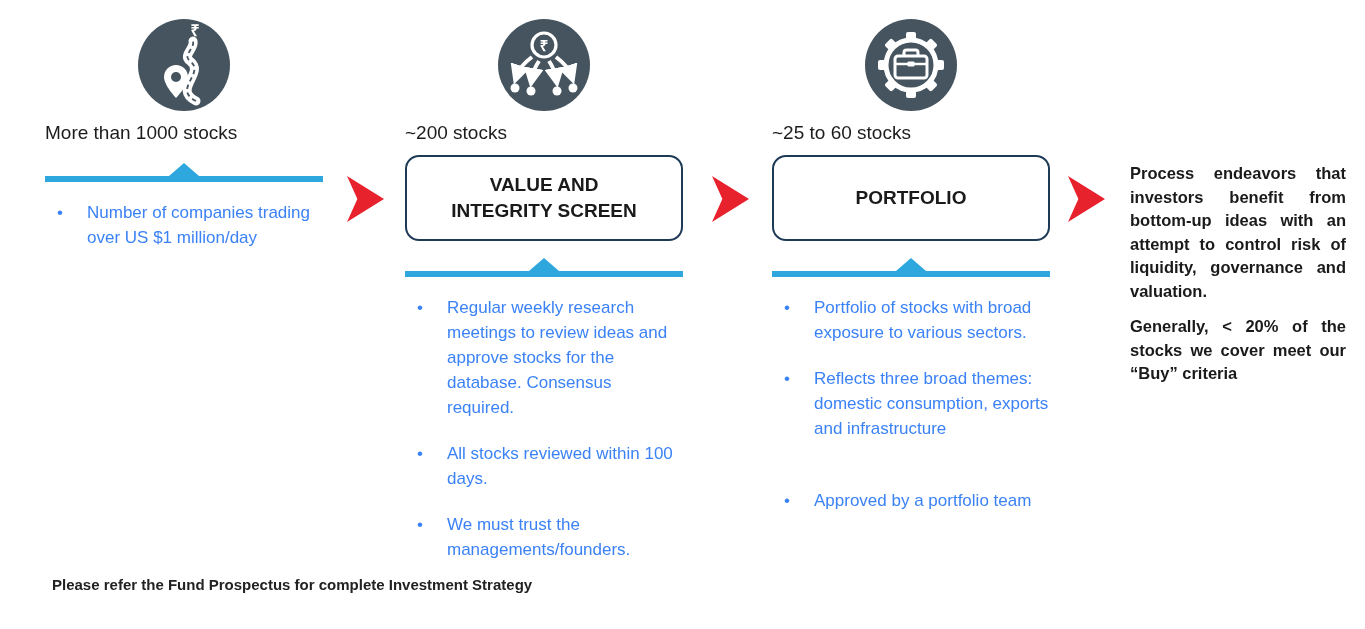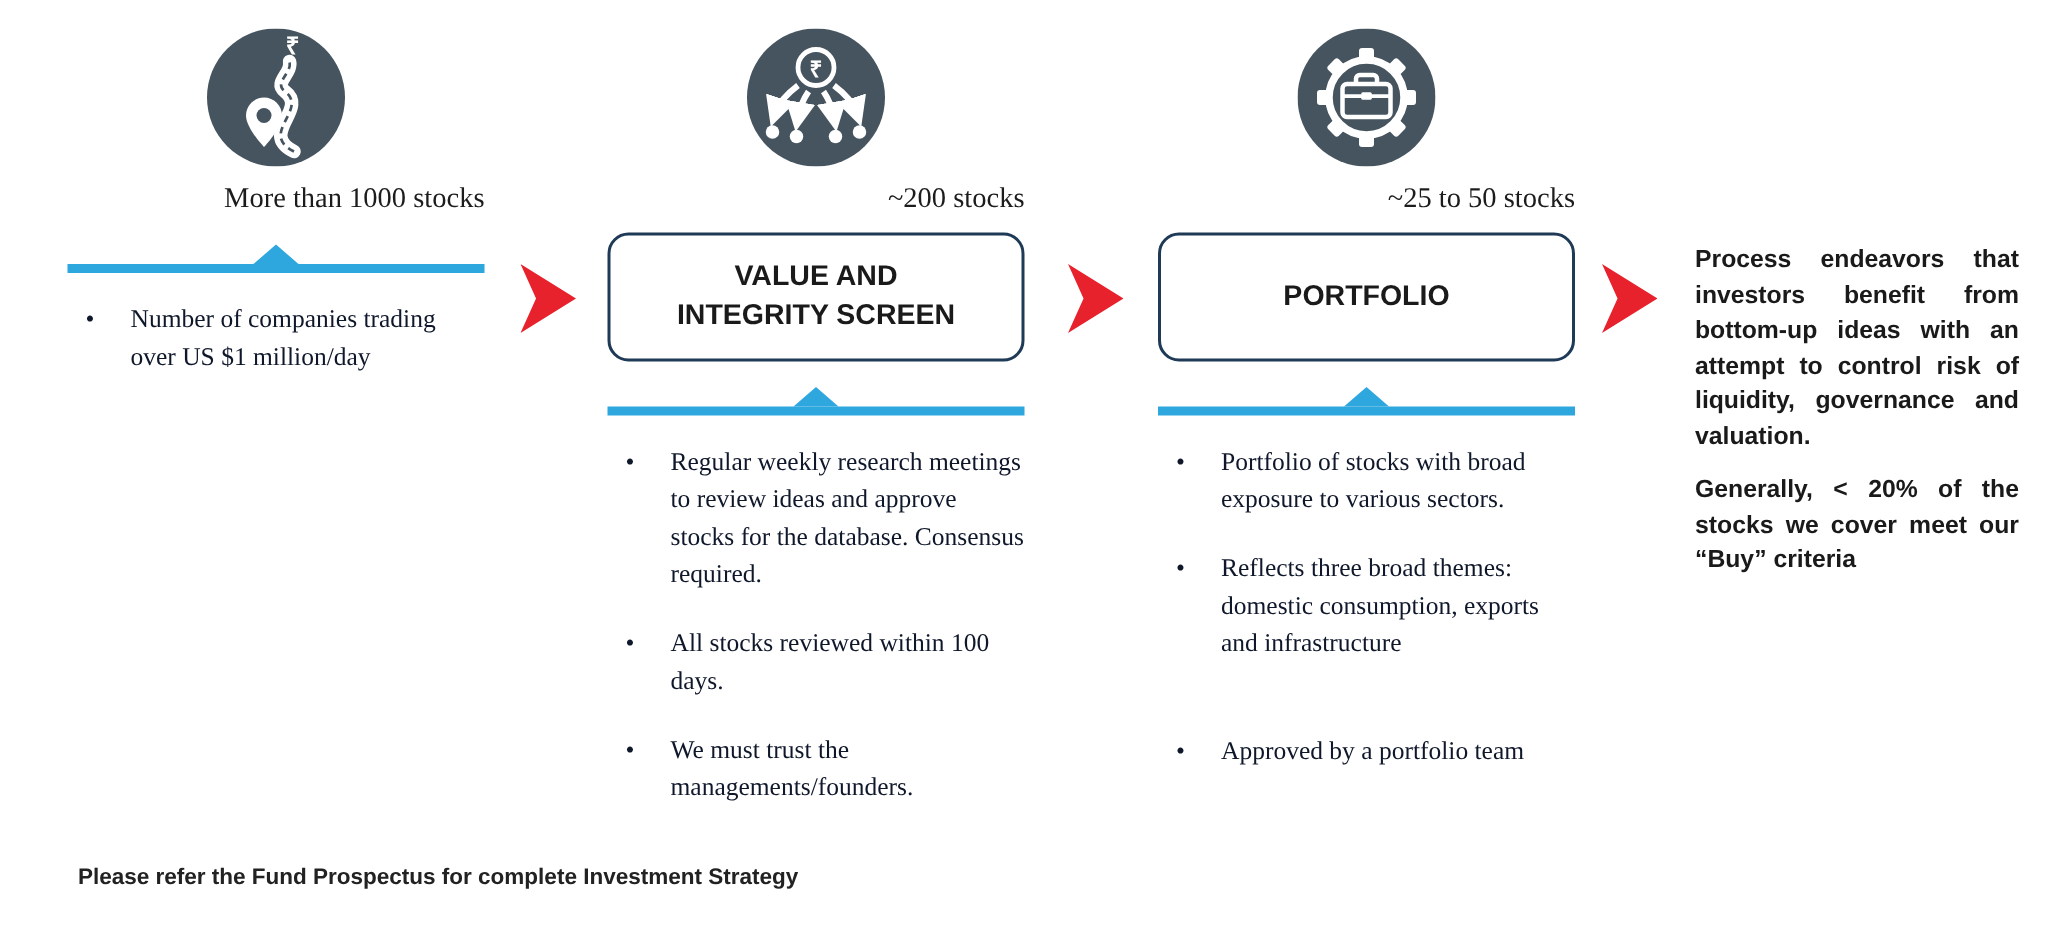--- a/index.html
+++ b/index.html
@@ -16,26 +16,25 @@
   .col { position: absolute; top: 19px; width: 278px; }
   .col-1 { left: 45px; }
   .col-2 { left: 405px; }
   .col-3 { left: 772px; }
 
   .icon-circle { width: 92px; height: 92px; margin: 0 auto; }
   .icon-circle svg { display: block; }
 
   .count-label {
     margin-top: 9px;
-    text-align: right;
+    text-align: left;
     font-size: 19px;
     line-height: 26px;
     color: #1c1c1c;
     white-space: nowrap;
-    font-family: Liberation Serif, serif;
   }
 
   .stage-box {
     margin-top: 9px;
     height: 86px;
     border: 2.5px solid #1e3a56;
     border-radius: 14px;
     background: #ffffff;
     display: flex;
     align-items: center;
@@ -68,22 +67,21 @@
     background: #2ea7de;
   }
 
   .bullets { margin: 18px 0 0 0; padding: 0; list-style: none; }
   .bullets li {
     position: relative;
     padding-left: 42px;
     font-size: 17px;
     line-height: 25px;
     margin-bottom: 21px;
-    color: #0f172a;
-    font-family: Liberation Serif, serif;
+    color: #3b82f6;
   }
   .bullets li::before {
     content: "\2022";
     position: absolute;
     left: 12px;
     top: 0;
   }
   .col-3 .bullets li:nth-child(2) { margin-bottom: 47px; }
 
   .flow-arrow {
@@ -199,21 +197,21 @@
           <rect x="-5" y="-33" width="10" height="10" rx="2" fill="#ffffff" transform="rotate(270)"></rect>
           <rect x="-5" y="-33" width="10" height="10" rx="2" fill="#ffffff" transform="rotate(315)"></rect>
           <circle r="25" stroke="#ffffff" stroke-width="5" fill="#45545e"></circle>
           <rect x="-7" y="-15" width="14" height="8" rx="2.5" fill="#45545e" stroke="#ffffff" stroke-width="3"></rect>
           <rect x="-16" y="-9" width="32" height="22" rx="3" fill="#45545e" stroke="#ffffff" stroke-width="3"></rect>
           <path d="M-16 -1 L16 -1" stroke="#ffffff" stroke-width="2.5"></path>
           <rect x="-3.5" y="-3.5" width="7" height="5" rx="1" fill="#ffffff"></rect>
         </g>
       </svg>
     </div>
-    <div class="count-label">~25 to 50 stocks</div>
+    <div class="count-label">~25 to 60 stocks</div>
     <div class="stage-box">
       <span class="box-title">PORTFOLIO</span>
     </div>
     <div class="pointer">
       <div class="tri"></div>
       <div class="bar"></div>
     </div>
     <ul class="bullets">
         <li>Portfolio of stocks with broad exposure to various sectors.</li>
         <li>Reflects three broad themes: domestic consumption, exports and infrastructure</li>

